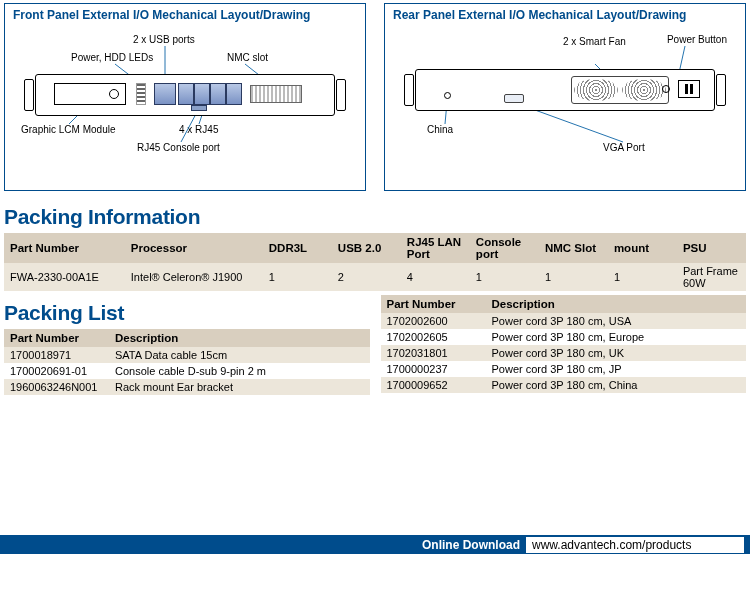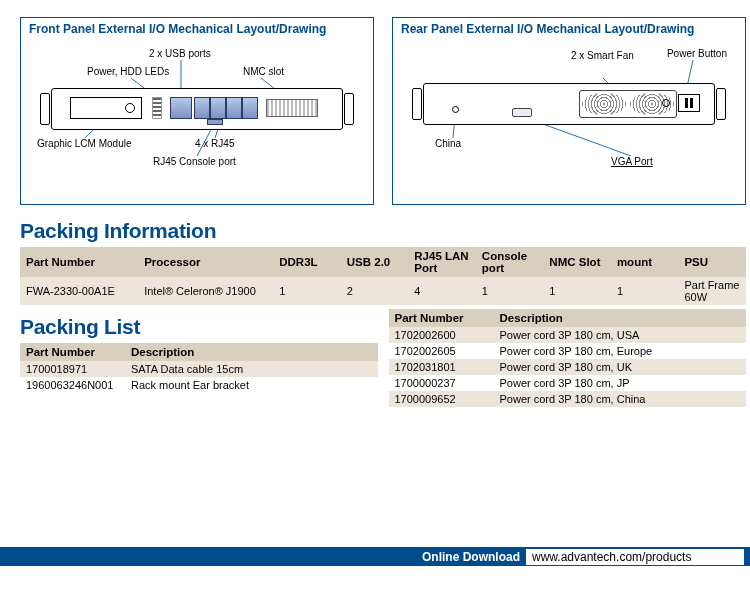--- a/index.html
+++ b/index.html
@@ -1,17 +1,17 @@
 <!DOCTYPE html>
 <html><head>
   <meta charset="utf-8">
   <style>
     * { box-sizing: border-box; margin: 0; padding: 0; }
     body { font-family: Arial, Helvetica, sans-serif; width: 750px; font-size: 11px; color: #000; background: #fff; }
-    .wrap { padding: 17px 4px 0 4px; margin-left: 16px; }
+    .wrap { padding: 3px 4px 0 4px; }
 
     
     .diagrams { display: flex; gap: 18px; margin-bottom: 14px; }
     .diabox { border: 1px solid #004c8c; flex: 1; height: 188px; position: relative; padding: 4px 8px; }
     .diatitle { color: #004c8c; font-weight: bold; font-size: 12px; margin-bottom: 4px; }
 
     .callout { position: absolute; font-size: 10px; color: #000; white-space: nowrap; }
     .lead    { position: absolute; stroke: #0b63a5; stroke-width: 0.9; fill: none; }
     .dot     { fill: #0b63a5; }
 
@@ -116,21 +116,21 @@
         <div class="nmc"></div>
       </div>
     </div>
 
     <div class="diabox unit-r">
       <div class="diatitle">Rear Panel External I/O Mechanical Layout/Drawing</div>
 
       <div class="callout" style="right:18px; top:30px;">Power Button</div>
       <div class="callout" style="left:178px; top:32px;">2 x Smart Fan</div>
       <div class="callout" style="left:42px;  top:120px;">China</div>
-      <div class="callout" style="left:218px; top:138px;text-decoration:underline;">VGA Port</div>
+      <div class="callout" style="left:218px; top:138px;">VGA Port</div>
 
       <svg class="lead" style="left:0;top:0;width:100%;height:100%;">
         <line x1="300" y1="42" x2="292" y2="78"></line>
           <circle class="dot" cx="292" cy="78" r="1.6"></circle>
         <line x1="210" y1="60" x2="222" y2="72"></line>
           <circle class="dot" cx="222" cy="72" r="1.6"></circle>
         <line x1="60" y1="120" x2="62" y2="98"></line>
           <circle class="dot" cx="62" cy="98" r="1.6"></circle>
         <line x1="238" y1="138" x2="128" y2="98"></line>
           <circle class="dot" cx="128" cy="98" r="1.6"></circle>
@@ -190,20 +190,24 @@
               <th>Part Number</th>
               <th>Description</th>
             </tr>
           </thead>
         <tbody>
             <tr>
               <td>1700018971</td>
               <td>SATA Data cable 15cm</td>
             </tr>
             <tr>
+              <td>1700020691-01</td>
+              <td>Console cable D-sub 9-pin 2 m</td>
+            </tr>
+            <tr>
               <td>1960063246N001</td>
               <td>Rack mount Ear bracket</td>
             </tr>
           </tbody>
       </table>
     </div>
     <div>
       <table class="oa-tbl">
         <thead>
             <tr>

